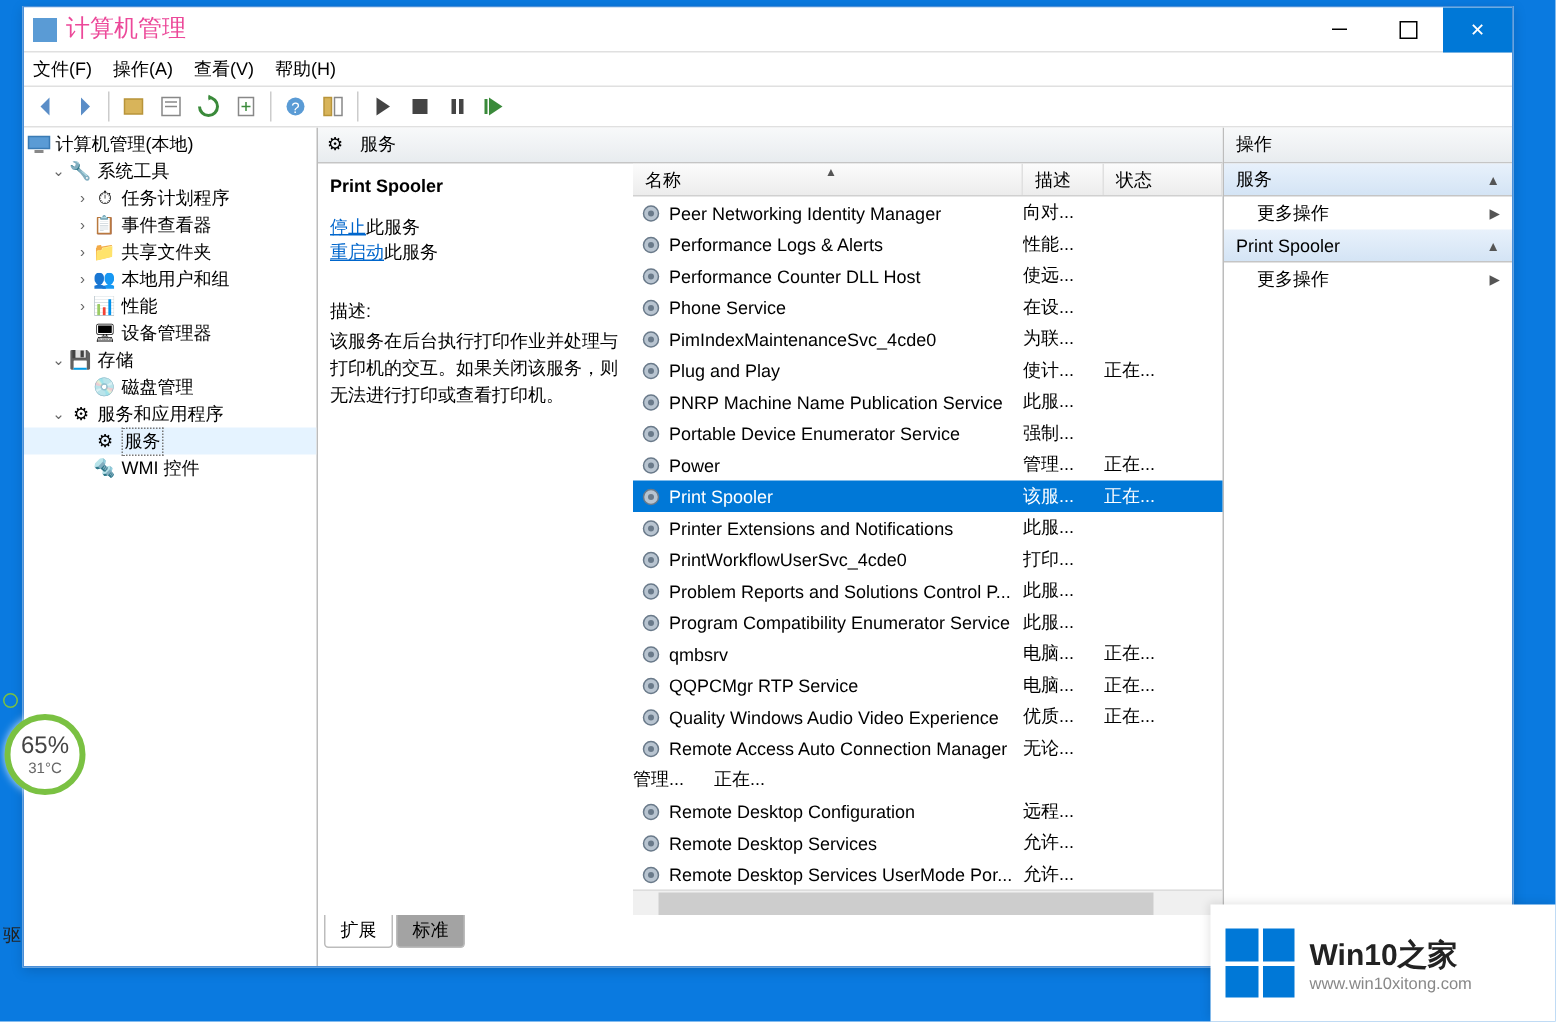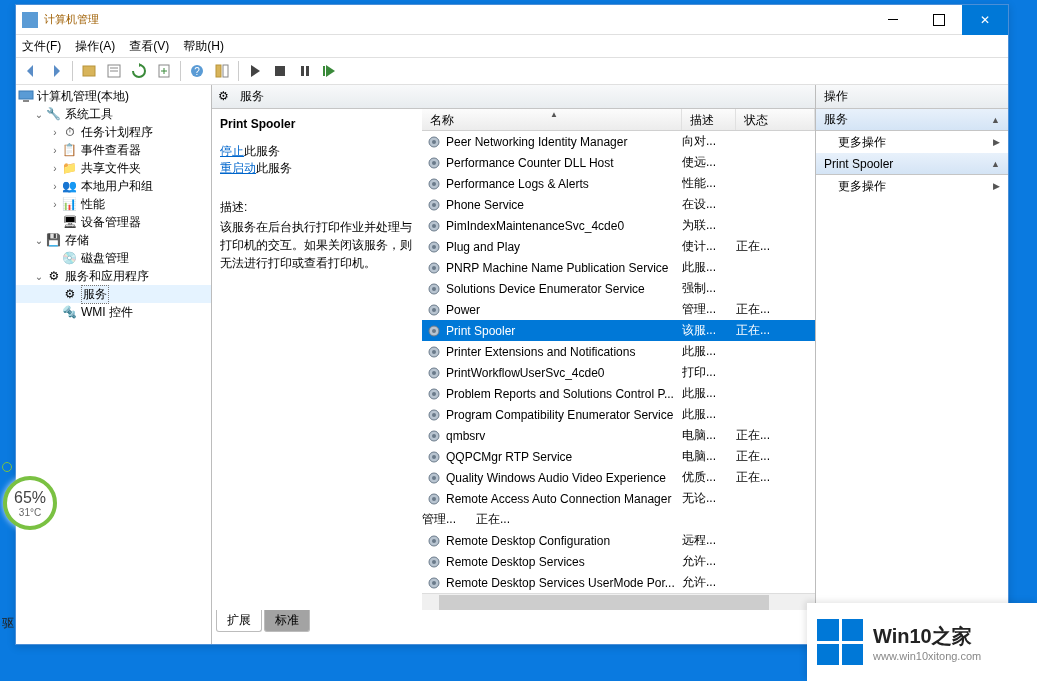--- a/index.html
+++ b/index.html
@@ -2,21 +2,21 @@
 <html><head>
 <meta charset="utf-8">
 <style>
 * { box-sizing: border-box; margin: 0; padding: 0; font-family: "Microsoft YaHei", "Segoe UI", sans-serif; }
 body { background: linear-gradient(135deg, #0a7ae0 0%, #0a7ae0 100%); width: 1037px; height: 681px; position: relative; overflow: hidden; }
 
 .window { position: absolute; top: 4px; left: 15px; width: 994px; height: 641px; background: #fff; border: 1px solid #4a8fd8; display: flex; flex-direction: column; box-shadow: 0 2px 8px rgba(0,0,0,0.15); }
 
 .titlebar { height: 30px; background: #fff; display: flex; align-items: center; padding-left: 6px; border-bottom: 1px solid #e0e0e0; }
 .titlebar .app-icon { width: 16px; height: 16px; background: #5a9bd5; margin-right: 6px; display: inline-block; }
-.titlebar .title { font-size: 11px; color: #a16207; flex: 1; }
+.titlebar .title { font-size: 16px; color: #ec4899; flex: 1; }
 .win-btn { width: 46px; height: 30px; display: flex; align-items: center; justify-content: center; font-size: 12px; }
 .win-btn.min::before { content: ""; width: 10px; height: 1px; background: #000; display: block; }
 .win-btn.max::before { content: ""; width: 10px; height: 10px; border: 1px solid #000; display: block; }
 .win-btn.close { background: #0078d7; color: #fff; }
 .win-btn.close::before { content: "✕"; color: #fff; font-size: 12px; }
 
 .menubar { height: 22px; display: flex; align-items: center; padding: 0 6px; font-size: 12px; color: #000; }
 .menubar span { margin-right: 14px; }
 
 .toolbar { height: 28px; border-top: 1px solid #e0e0e0; border-bottom: 1px solid #e0e0e0; display: flex; align-items: center; padding: 0 4px; gap: 3px; }
@@ -303,42 +303,42 @@
                 </div>
                 <div class="desc">向对...</div>
                 <div class="status"></div>
               </div>
               <div class="list-row">
                 <div class="name">
                   <span class="gicon"><svg width="16" height="16" viewBox="0 0 16 16">
                       <circle cx="8" cy="8" r="5" fill="#b8c4d0" stroke="#6a7a8a"></circle>
                       <circle cx="8" cy="8" r="2" fill="#6a7a8a"></circle>
                     </svg></span>
+                  <span>Performance Logs &amp; Alerts</span>
+                </div>
+                <div class="desc">性能...</div>
+                <div class="status"></div>
+              </div>
+              <div class="list-row">
+                <div class="name">
+                  <span class="gicon"><svg width="16" height="16" viewBox="0 0 16 16">
+                      <circle cx="8" cy="8" r="5" fill="#b8c4d0" stroke="#6a7a8a"></circle>
+                      <circle cx="8" cy="8" r="2" fill="#6a7a8a"></circle>
+                    </svg></span>
                   <span>Performance Counter DLL Host</span>
                 </div>
                 <div class="desc">使远...</div>
                 <div class="status"></div>
               </div>
               <div class="list-row">
                 <div class="name">
                   <span class="gicon"><svg width="16" height="16" viewBox="0 0 16 16">
                       <circle cx="8" cy="8" r="5" fill="#b8c4d0" stroke="#6a7a8a"></circle>
                       <circle cx="8" cy="8" r="2" fill="#6a7a8a"></circle>
                     </svg></span>
-                  <span>Performance Logs &amp; Alerts</span>
-                </div>
-                <div class="desc">性能...</div>
-                <div class="status"></div>
-              </div>
-              <div class="list-row">
-                <div class="name">
-                  <span class="gicon"><svg width="16" height="16" viewBox="0 0 16 16">
-                      <circle cx="8" cy="8" r="5" fill="#b8c4d0" stroke="#6a7a8a"></circle>
-                      <circle cx="8" cy="8" r="2" fill="#6a7a8a"></circle>
-                    </svg></span>
                   <span>Phone Service</span>
                 </div>
                 <div class="desc">在设...</div>
                 <div class="status"></div>
               </div>
               <div class="list-row">
                 <div class="name">
                   <span class="gicon"><svg width="16" height="16" viewBox="0 0 16 16">
                       <circle cx="8" cy="8" r="5" fill="#b8c4d0" stroke="#6a7a8a"></circle>
                       <circle cx="8" cy="8" r="2" fill="#6a7a8a"></circle>
@@ -369,21 +369,21 @@
                 </div>
                 <div class="desc">此服...</div>
                 <div class="status"></div>
               </div>
               <div class="list-row">
                 <div class="name">
                   <span class="gicon"><svg width="16" height="16" viewBox="0 0 16 16">
                       <circle cx="8" cy="8" r="5" fill="#b8c4d0" stroke="#6a7a8a"></circle>
                       <circle cx="8" cy="8" r="2" fill="#6a7a8a"></circle>
                     </svg></span>
-                  <span>Solutions Device Enumerator Service</span>
+                  <span>Portable Device Enumerator Service</span>
                 </div>
                 <div class="desc">强制...</div>
                 <div class="status"></div>
               </div>
               <div class="list-row">
                 <div class="name">
                   <span class="gicon"><svg width="16" height="16" viewBox="0 0 16 16">
                       <circle cx="8" cy="8" r="5" fill="#b8c4d0" stroke="#6a7a8a"></circle>
                       <circle cx="8" cy="8" r="2" fill="#6a7a8a"></circle>
                     </svg></span>

